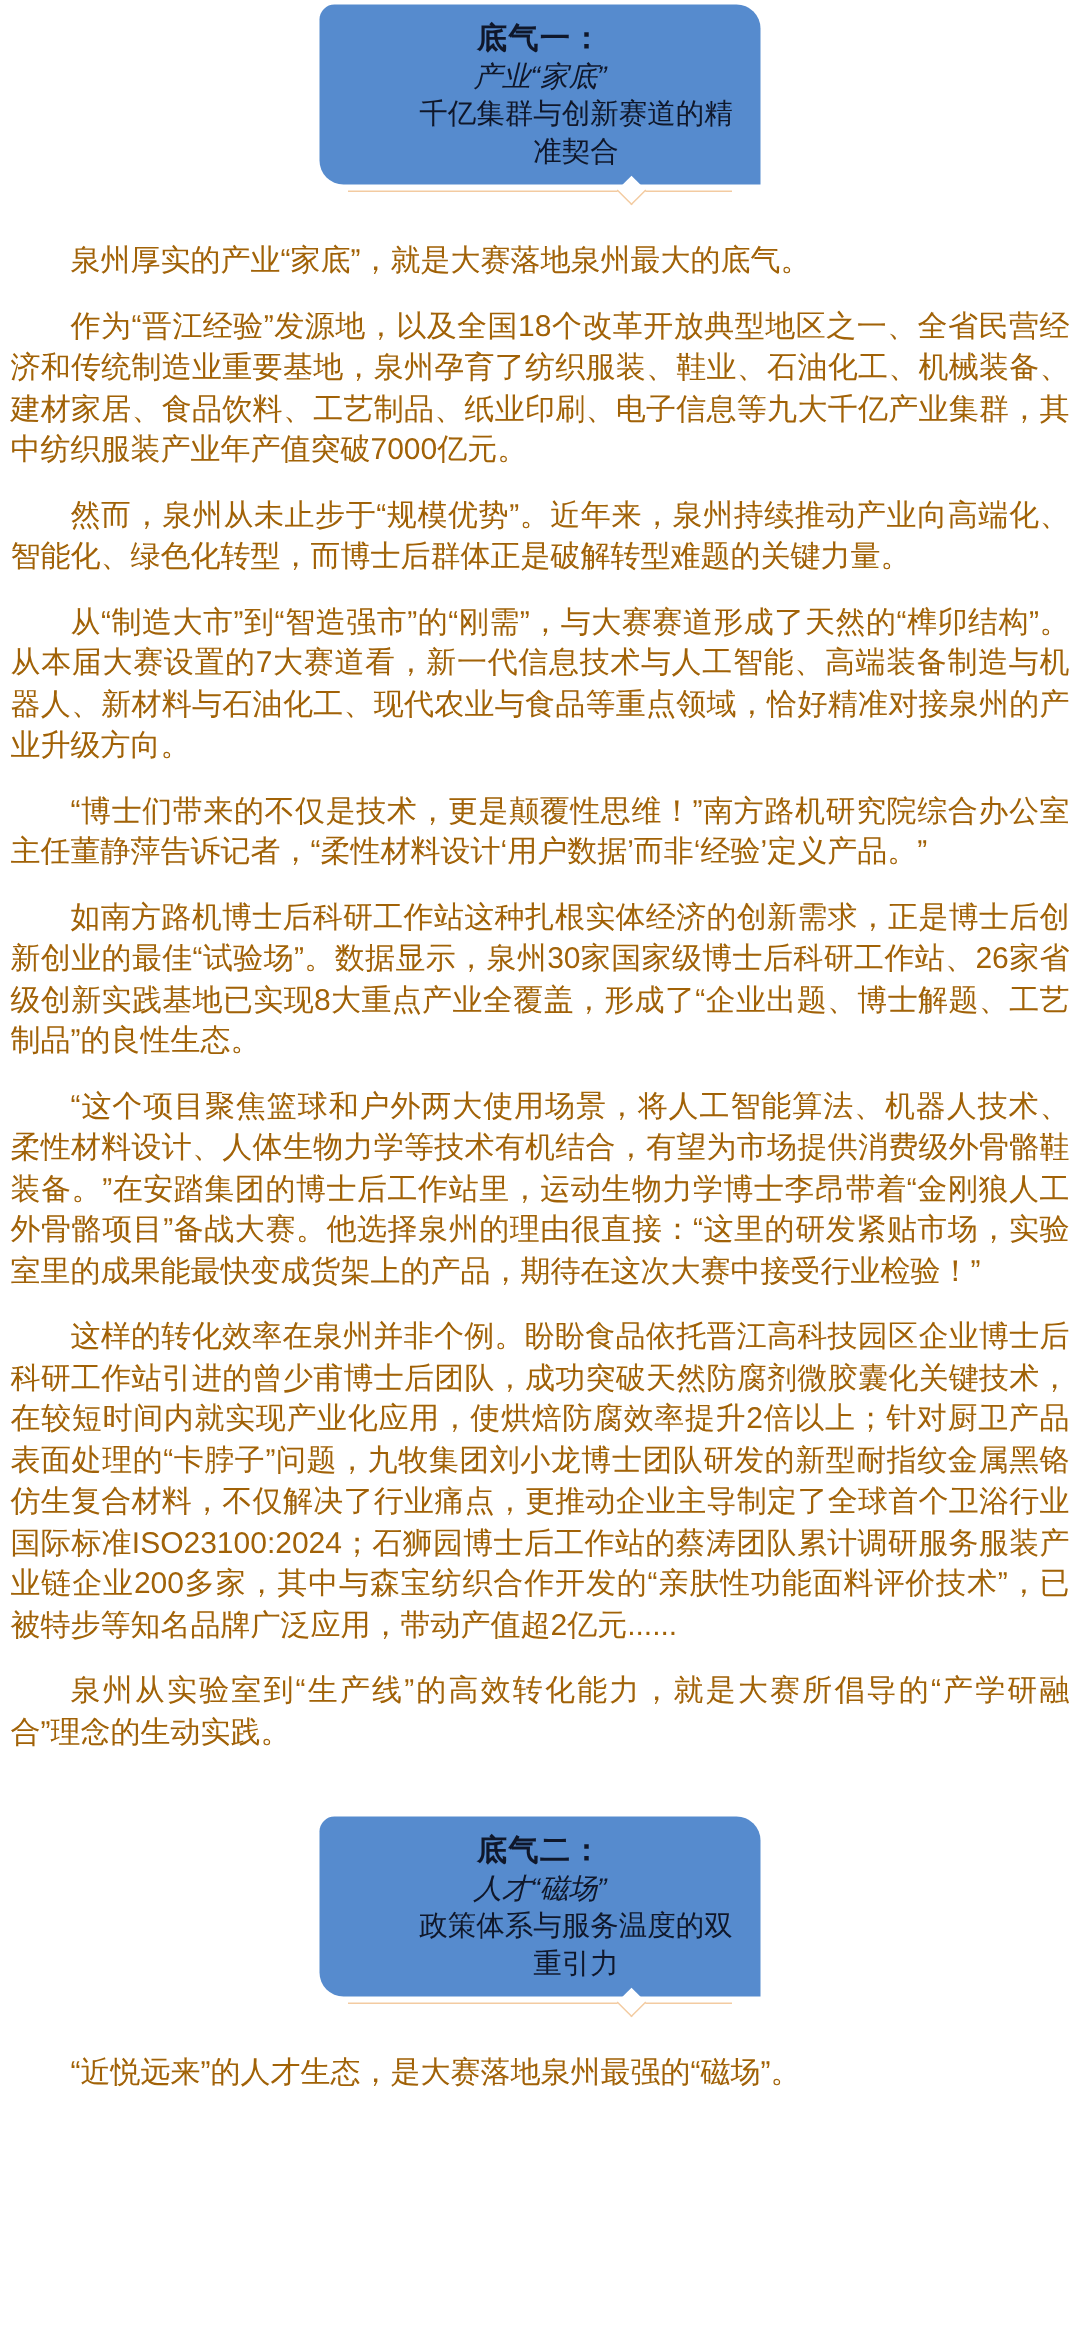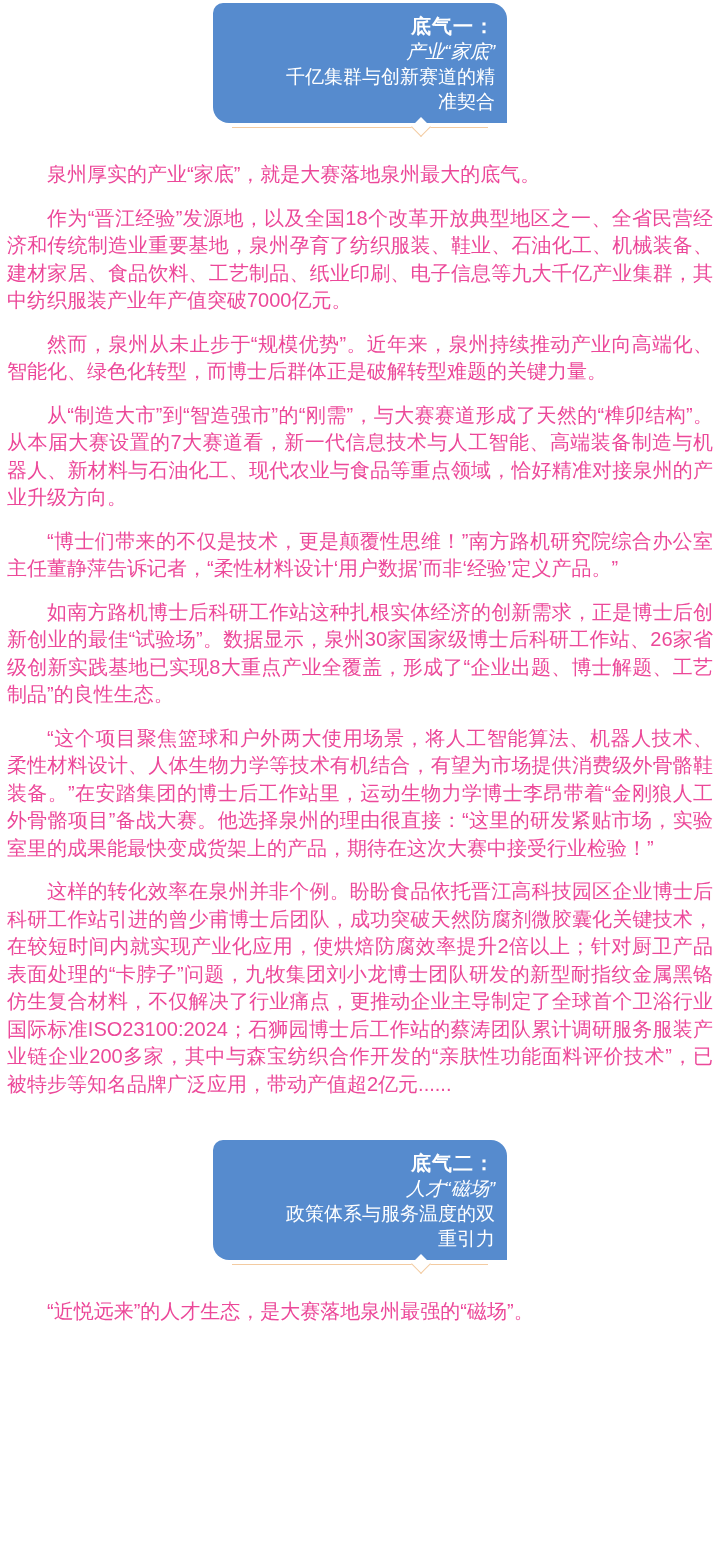--- a/index.html
+++ b/index.html
@@ -13,22 +13,22 @@
     margin: 0 auto;
     padding: 3px 7px 6px 7px;
     box-sizing: border-box;
     background: #ffffff;
   }
   
   .section-header { margin: 0 auto; width: 294px; }
   .section-header.second { margin-top: 42px; }
   .header-box {
     background: #568bce;
-    color: #ffffff;
-    text-align: right;
+    color: #0f172a;
+    text-align: center;
     padding: 11px 12px 9px 12px;
     border-radius: 10px 16px 0 16px;
     box-sizing: border-box;
   }
   .header-title {
     font-size: 20px;
     line-height: 25px;
     font-weight: bold;
     letter-spacing: 1px;
   }
@@ -66,21 +66,21 @@
     transform: rotate(45deg);
   }
   
   .article { margin-top: 18px; }
   .article p {
     margin: 0 0 16px 0;
     font-size: 20px;
     line-height: 27.5px;
     text-indent: 2em;
     text-align: justify;
-    color: #ec4899;
+    color: #a16207;
     word-break: break-all;
   }
   .article p:last-child { margin-bottom: 0; }
 </style>
 </head>
 <body>
 
 <div class="page">
 
   <div class="section-header">
@@ -97,20 +97,21 @@
 
   <div class="article">
     <p>泉州厚实的产业“家底”，就是大赛落地泉州最大的底气。</p>
     <p>作为“晋江经验”发源地，以及全国18个改革开放典型地区之一、全省民营经济和传统制造业重要基地，泉州孕育了纺织服装、鞋业、石油化工、机械装备、建材家居、食品饮料、工艺制品、纸业印刷、电子信息等九大千亿产业集群，其中纺织服装产业年产值突破7000亿元。</p>
     <p>然而，泉州从未止步于“规模优势”。近年来，泉州持续推动产业向高端化、智能化、绿色化转型，而博士后群体正是破解转型难题的关键力量。</p>
     <p>从“制造大市”到“智造强市”的“刚需”，与大赛赛道形成了天然的“榫卯结构”。从本届大赛设置的7大赛道看，新一代信息技术与人工智能、高端装备制造与机器人、新材料与石油化工、现代农业与食品等重点领域，恰好精准对接泉州的产业升级方向。</p>
     <p>“博士们带来的不仅是技术，更是颠覆性思维！”南方路机研究院综合办公室主任董静萍告诉记者，“柔性材料设计‘用户数据’而非‘经验’定义产品。”</p>
     <p>如南方路机博士后科研工作站这种扎根实体经济的创新需求，正是博士后创新创业的最佳“试验场”。数据显示，泉州30家国家级博士后科研工作站、26家省级创新实践基地已实现8大重点产业全覆盖，形成了“企业出题、博士解题、工艺制品”的良性生态。</p>
     <p>“这个项目聚焦篮球和户外两大使用场景，将人工智能算法、机器人技术、柔性材料设计、人体生物力学等技术有机结合，有望为市场提供消费级外骨骼鞋装备。”在安踏集团的博士后工作站里，运动生物力学博士李昂带着“金刚狼人工外骨骼项目”备战大赛。他选择泉州的理由很直接：“这里的研发紧贴市场，实验室里的成果能最快变成货架上的产品，期待在这次大赛中接受行业检验！”</p>
     <p>这样的转化效率在泉州并非个例。盼盼食品依托晋江高科技园区企业博士后科研工作站引进的曾少甫博士后团队，成功突破天然防腐剂微胶囊化关键技术，在较短时间内就实现产业化应用，使烘焙防腐效率提升2倍以上；针对厨卫产品表面处理的“卡脖子”问题，九牧集团刘小龙博士团队研发的新型耐指纹金属黑铬仿生复合材料，不仅解决了行业痛点，更推动企业主导制定了全球首个卫浴行业国际标准ISO23100:2024；石狮园博士后工作站的蔡涛团队累计调研服务服装产业链企业200多家，其中与森宝纺织合作开发的“亲肤性功能面料评价技术”，已被特步等知名品牌广泛应用，带动产值超2亿元......</p>
+    <p>泉州从实验室到“生产线”的高效转化能力，就是大赛所倡导的“产学研融合”理念的生动实践。</p>
   </div>
 
   <div class="section-header second">
     <div class="header-box">
       <div class="header-title">底气二：</div>
       <div class="header-sub1">人才“磁场”</div>
       <div class="header-sub2">政策体系与服务温度的双重引力</div>
     </div>
     <div class="pointer">
       <div class="pointer-line"></div>

